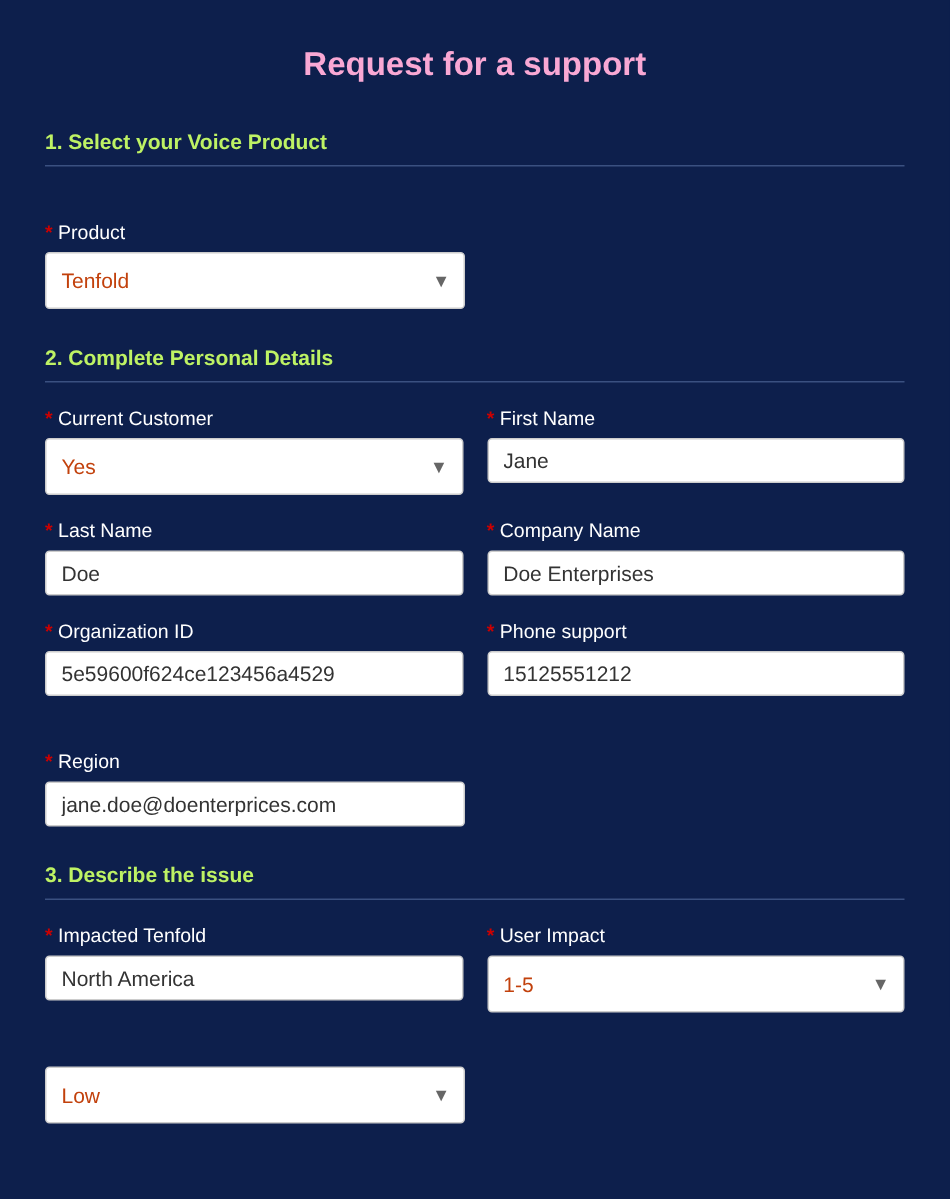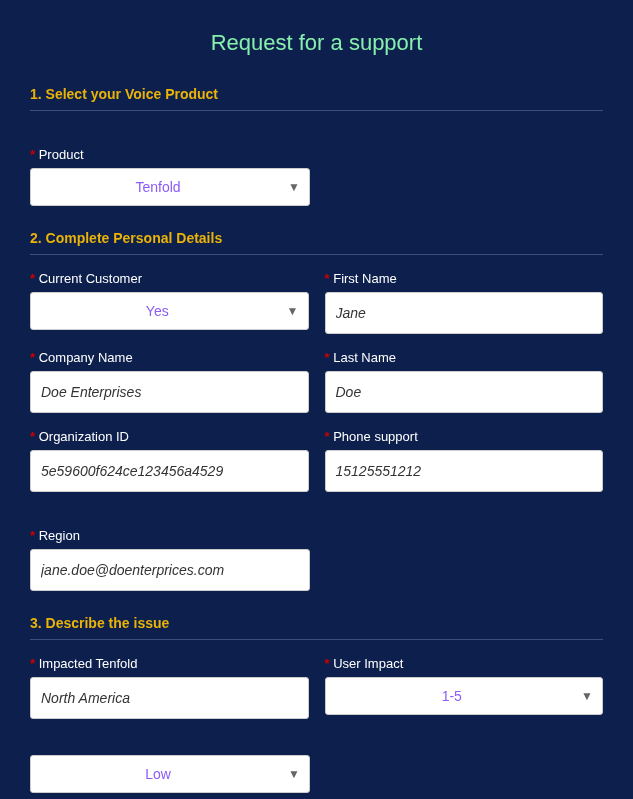--- a/index.html
+++ b/index.html
@@ -17,34 +17,34 @@
     }
 
     .page-container {
       width: 633px;
       padding: 20px 30px 40px 30px;
     }
 
     .page-title {
       text-align: center;
       font-size: 22px;
-      font-weight: 400;
-      color: #86efac;
+      font-weight: 700;
+      color: #f9a8d4;
       margin-bottom: 30px;
       padding-top: 10px;
     }
 
     .section {
       margin-bottom: 24px;
     }
 
     .section-header {
       font-size: 14px;
       font-weight: 600;
-      color: #eab308;
+      color: #bef264;
       padding-bottom: 8px;
       border-bottom: 1px solid #3a5080;
       margin-bottom: 16px;
     }
 
     .field-label {
       font-size: 13px;
       color: #ffffff;
       margin-bottom: 6px;
       display: block;
@@ -67,43 +67,41 @@
       flex-direction: column;
     }
 
     .form-input {
       background-color: #ffffff;
       border: 1px solid #cccccc;
       border-radius: 3px;
       color: #333333;
       font-size: 14px;
       padding: 8px 10px;
-      height: 42px;
+      height: 30px;
       width: 100%;
-      font-style: italic;
     }
 
     .form-select-wrapper {
       position: relative;
       width: 100%;
     }
 
     .form-select {
       appearance: none;
       -webkit-appearance: none;
       background-color: #ffffff;
       border: 1px solid #cccccc;
       border-radius: 3px;
-      color: #8b5cf6;
+      color: #c2410c;
       font-size: 14px;
       padding: 8px 34px 8px 10px;
       height: 38px;
       width: 100%;
       cursor: pointer;
-      text-align: center;
     }
 
     .select-arrow {
       position: absolute;
       right: 10px;
       top: 50%;
       transform: translateY(-50%);
       pointer-events: none;
       color: #666666;
       font-size: 12px;
@@ -166,30 +164,30 @@
           <span>First Name</span>
         </label>
         <input type="text" class="form-input" value="Jane" style="">
       </div>
     </div>
 
     <div class="form-row">
       <div class="form-group">
         <label class="field-label">
           <span class="required-star">*</span>
+          <span>Last Name</span>
+        </label>
+        <input type="text" class="form-input" value="Doe" style="">
+      </div>
+      <div class="form-group">
+        <label class="field-label">
+          <span class="required-star">*</span>
           <span>Company Name</span>
         </label>
         <input type="text" class="form-input" value="Doe Enterprises" style="">
-      </div>
-      <div class="form-group">
-        <label class="field-label">
-          <span class="required-star">*</span>
-          <span>Last Name</span>
-        </label>
-        <input type="text" class="form-input" value="Doe" style="">
       </div>
     </div>
 
     <div class="form-row">
       <div class="form-group">
         <label class="field-label">
           <span class="required-star">*</span>
           <span>Organization ID</span>
         </label>
         <input type="text" class="form-input" value="5e59600f624ce123456a4529" style="">

